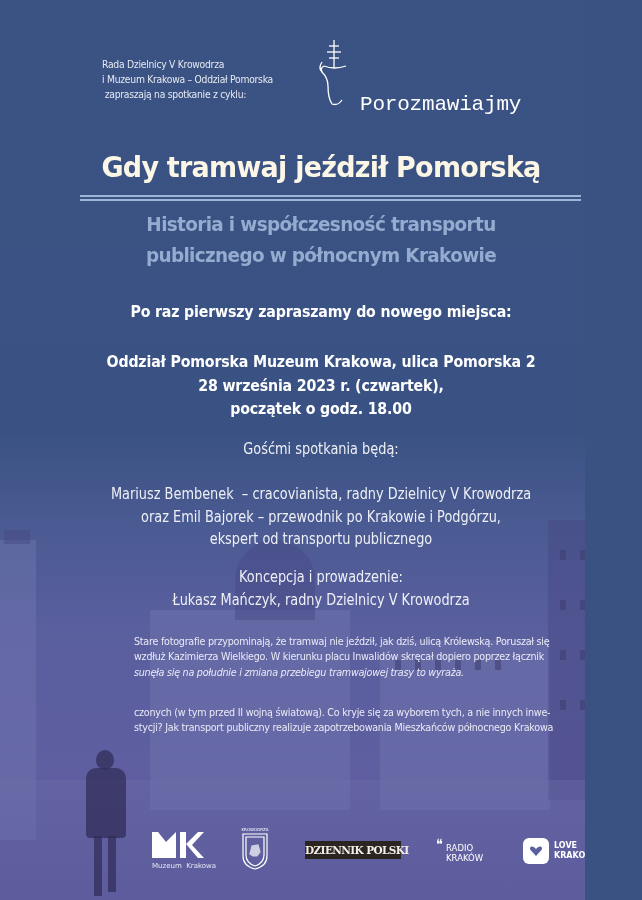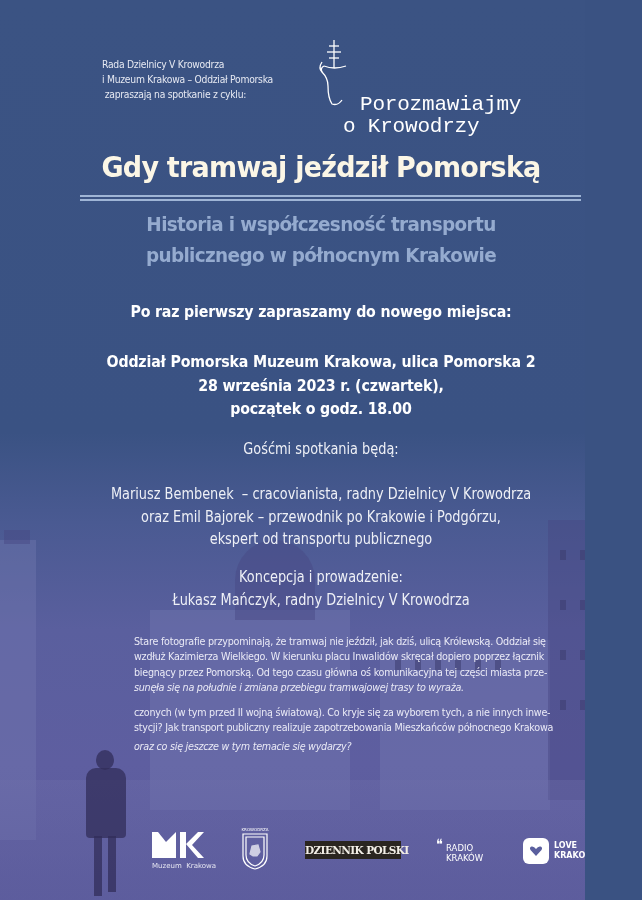--- a/index.html
+++ b/index.html
@@ -156,21 +156,20 @@
       <line x1="18" y1="2" x2="18" y2="30"></line>
       <line x1="13" y1="8" x2="23" y2="8"></line>
       <line x1="11" y1="14" x2="25" y2="14"></line>
       <line x1="13" y1="20" x2="23" y2="20"></line>
       <path d="M8 28 Q18 32 30 28"></path>
       <path d="M6 24 Q2 30 6 34 Q12 40 12 48 Q12 60 16 66 Q22 68 26 62"></path>
       <path d="M8 28 Q4 30 6 34"></path>
     </svg>
     <div class="logo-text">
       <div>Porozmawiajmy</div>
-      <div class="l2">o Krowodrzy</div>
     </div>
   </div>
 
   <div class="title">Gdy tramwaj jeździł Pomorską</div>
   <div class="title-rule">
     <div class="r1"></div>
       <div class="r2"></div>
   </div>
 
   <div class="subtitle">
@@ -192,29 +191,27 @@
     <div>oraz Emil Bajorek – przewodnik po Krakowie i Podgórzu,</div>
     <div>ekspert od transportu publicznego</div>
   </div>
 
   <div class="cond concept">
     <div>Koncepcja i prowadzenie:</div>
     <div>Łukasz Mańczyk, radny Dzielnicy V Krowodrza</div>
   </div>
 
   <div class="para p1">
-    <span class="line">Stare fotografie przypominają, że tramwaj nie jeździł, jak dziś, ulicą Królewską. Oddział się</span>
+    <span class="line">Stare fotografie przypominają, że tramwaj nie jeździł, jak dziś, ulicą Królewską. Poruszał się</span>
     <span class="line">wzdłuż Kazimierza Wielkiego. W kierunku placu Inwalidów skręcał dopiero poprzez łącznik</span>
-    <span class="line">biegnący przez Pomorską. Od tego czasu główna oś komunikacyjna tej części miasta prze-</span>
     <span class="line last">sunęła się na południe i zmiana przebiegu tramwajowej trasy to wyraża.</span>
   </div>
   <div class="para p2">
     <span class="line">czonych (w tym przed II wojną światową). Co kryje się za wyborem tych, a nie innych inwe-</span>
     <span class="line">stycji? Jak transport publiczny realizuje zapotrzebowania Mieszkańców północnego Krakowa</span>
-    <span class="line last" style="margin-top:3px;">oraz co się jeszcze w tym temacie się wydarzy?</span>
   </div>
 
   <div class="sponsors">
     <div class="sp mk">
       <svg width="52" height="26" viewBox="0 0 52 26" fill="#ffffff">
         <polygon points="0,0 6,0 14,10 14,26 0,26"></polygon>
         <polygon points="14,10 24,0 24,26 14,26"></polygon>
         <polygon points="28,0 34,0 34,26 28,26"></polygon>
         <polygon points="34,12 46,0 52,0 40,13 52,26 46,26"></polygon>
       </svg>

